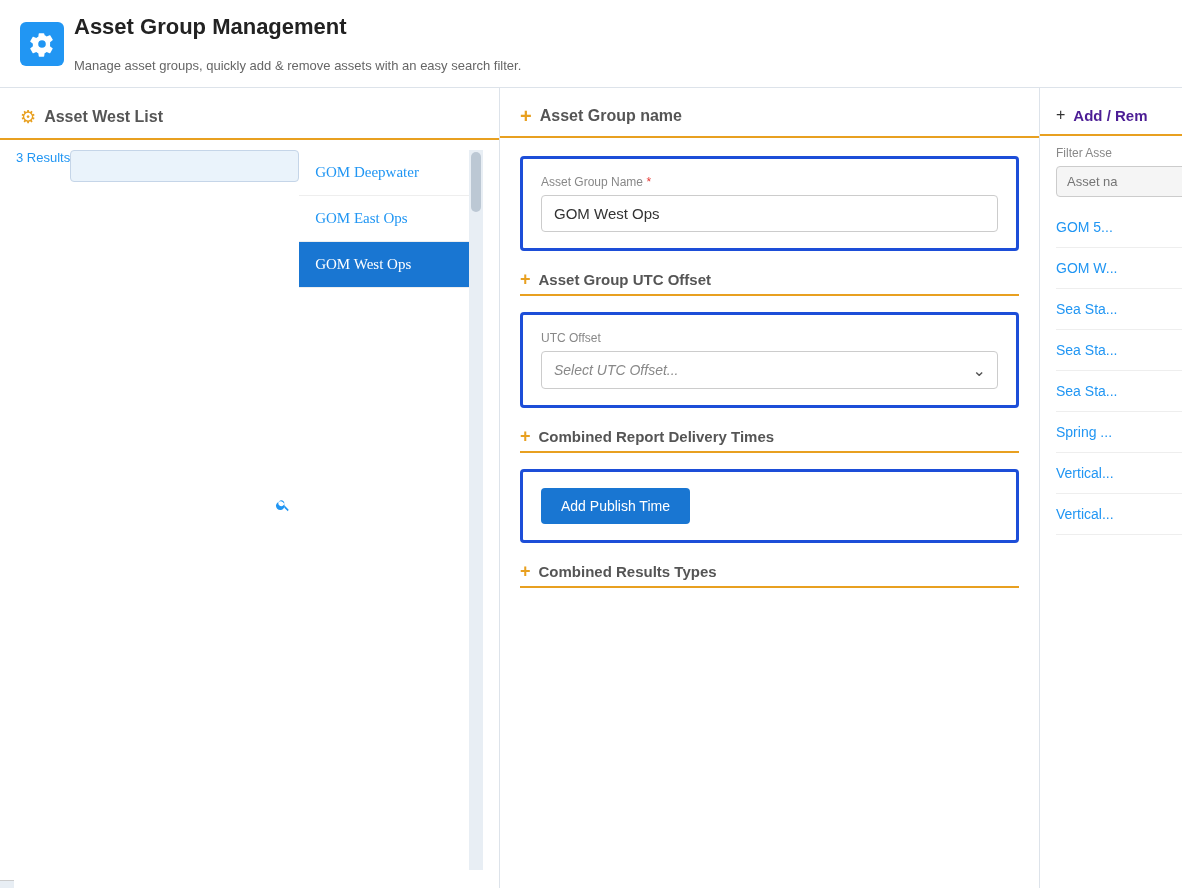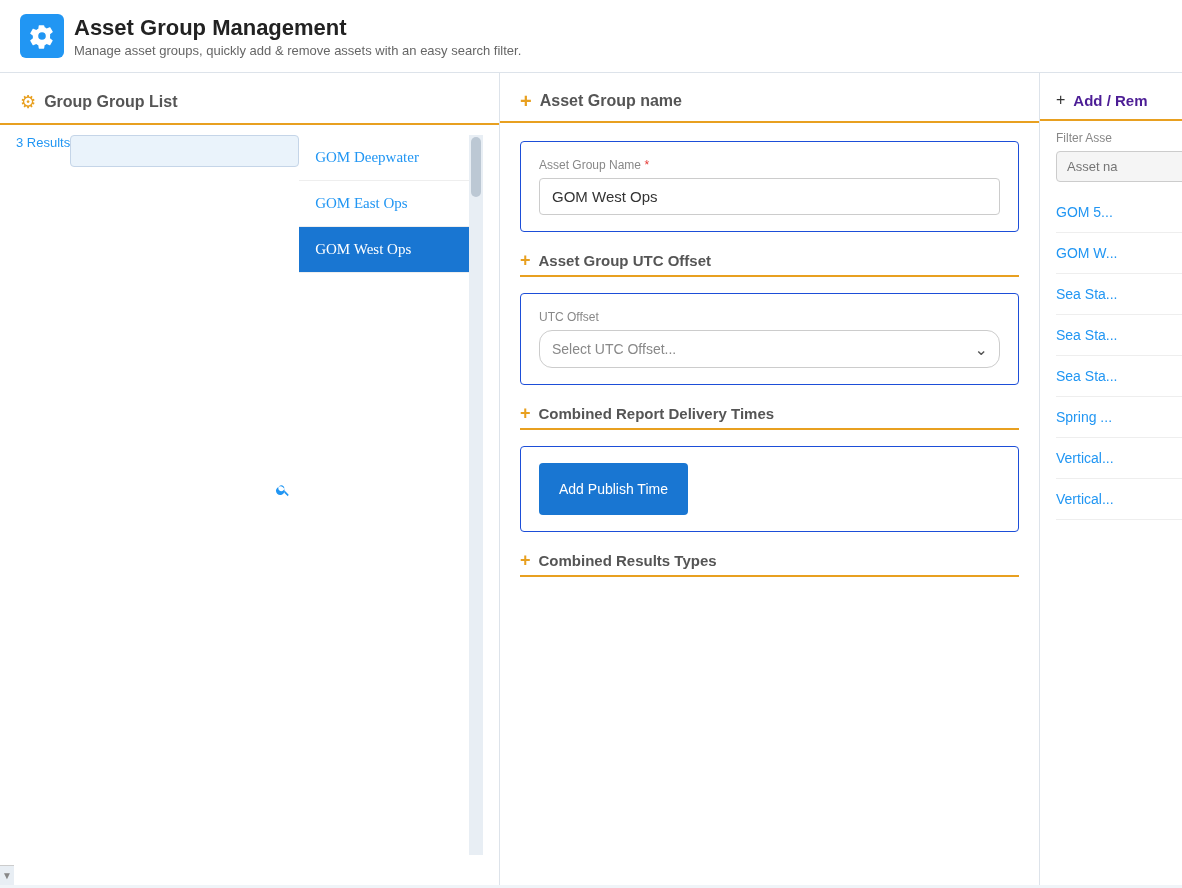--- a/index.html
+++ b/index.html
@@ -36,21 +36,21 @@
       fill: white;
     }
     .header-text h1 {
       font-size: 22px;
       font-weight: 600;
       color: #222;
     }
     .header-text p {
       font-size: 13px;
       color: #666;
-      margin-top: 2px;
+      margin-top: 18px;
     }
 
     
     .main-layout {
       display: flex;
       height: calc(888px - 76px);
       overflow: hidden;
     }
 
     
@@ -191,21 +191,21 @@
     .scroll-thumb {
       width: 10px;
       height: 60px;
       background: #bcc8d4;
       border-radius: 5px;
     }
 
     .sub-section {
       margin: 18px 20px;
       background: #fff;
-      border: 1px solid #1d4ed8;
+      border: 3px solid #1d4ed8;
       border-radius: 4px;
       padding: 16px 18px;
     }
     .sub-section-header {
       display: flex;
       align-items: center;
       gap: 8px;
       margin-bottom: 4px;
     }
     .sub-section-header .plus-icon {
@@ -244,44 +244,45 @@
       background: #fff;
     }
 
     .select-wrapper {
       position: relative;
     }
     .select-input {
       width: 100%;
       padding: 10px 36px 10px 12px;
       border: 1px solid #ccc;
-      border-radius: 13px;
+      border-radius: 4px;
       font-size: 14px;
       color: #888;
       background: #fff;
       appearance: none;
       cursor: pointer;
       outline: none;
+      font-style: italic;
     }
     .select-chevron {
       position: absolute;
       right: 12px;
       top: 50%;
       transform: translateY(-50%);
       pointer-events: none;
       color: #555;
       font-size: 16px;
     }
 
     .add-publish-btn {
       background: #1976d2;
       color: #fff;
       border: none;
       border-radius: 4px;
-      padding: 18px 20px;
+      padding: 10px 20px;
       font-size: 14px;
       cursor: pointer;
       font-weight: 500;
     }
 
     
     .right-section-header {
       padding: 18px 16px 10px 16px;
       display: flex;
       align-items: center;
@@ -355,21 +356,21 @@
     <h1>Asset Group Management</h1>
     <p>Manage asset groups, quickly add &amp; remove assets with an easy search filter.</p>
   </div>
 </div>
 
 <div class="main-layout">
 
   <div class="panel panel-left">
     <div class="section-header">
       <span class="gear-icon">⚙</span>
-      <h2>Group Group List</h2>
+      <h2>Asset West List</h2>
     </div>
     <div class="left-content">
       <div class="results-count">3 Results</div>
       <div class="search-wrapper">
         <input class="search-input" type="text" placeholder="" style="">
         <button class="search-icon-btn">
           <svg width="16" height="16" viewBox="0 0 24 24" fill="#2196f3">
             <path d="M15.5 14h-.79l-.28-.27A6.5 6.5 0 1 0 14 15.5l.27.28v.79l5 4.99L20.49 19l-4.99-5zm-6 0C7.01 14 5 11.99 5 9.5S7.01 5 9.5 5 14 7.01 14 9.5 11.99 14 9.5 14z"></path>
           </svg>
         </button>

